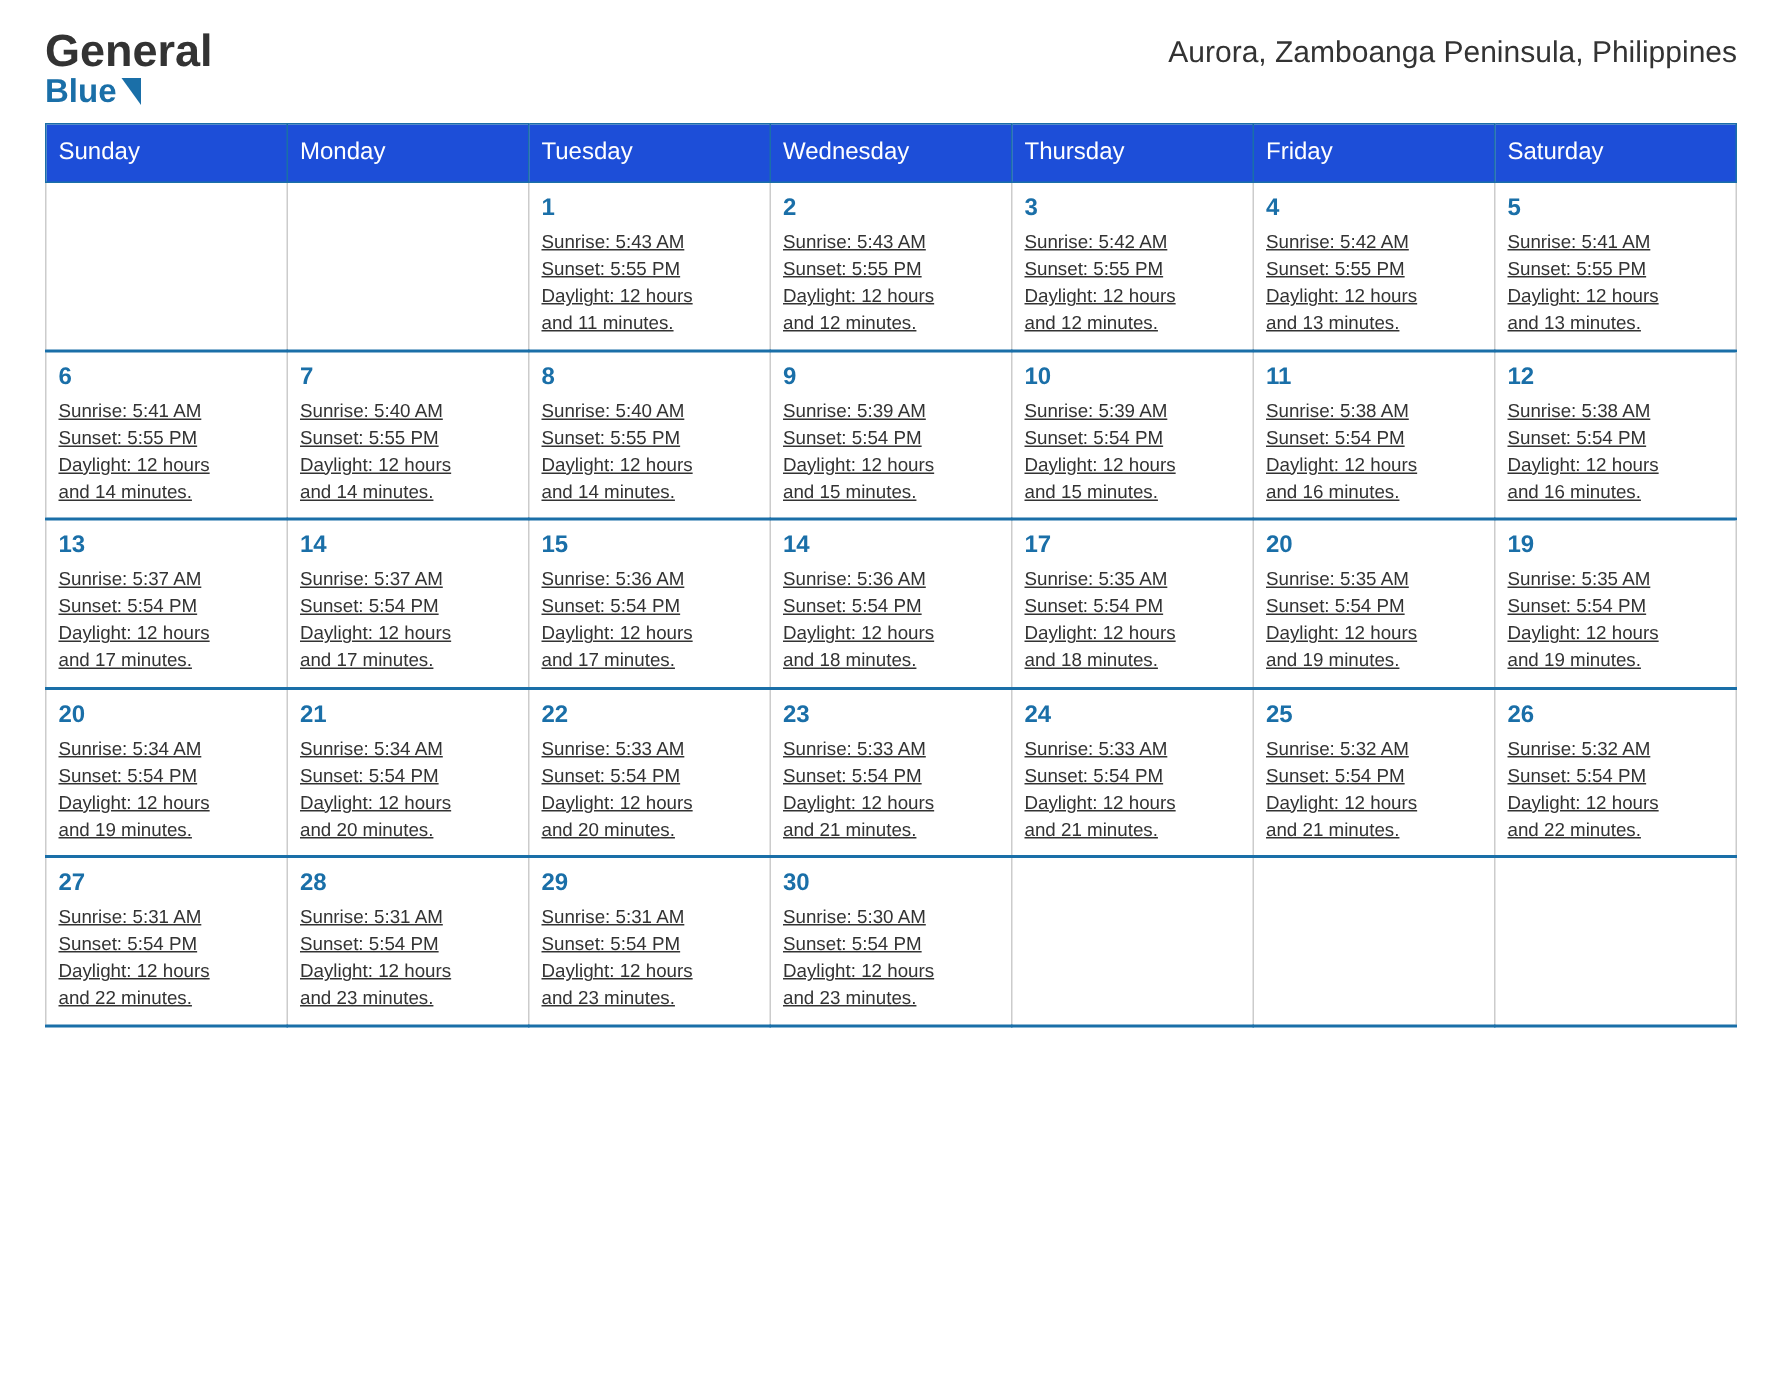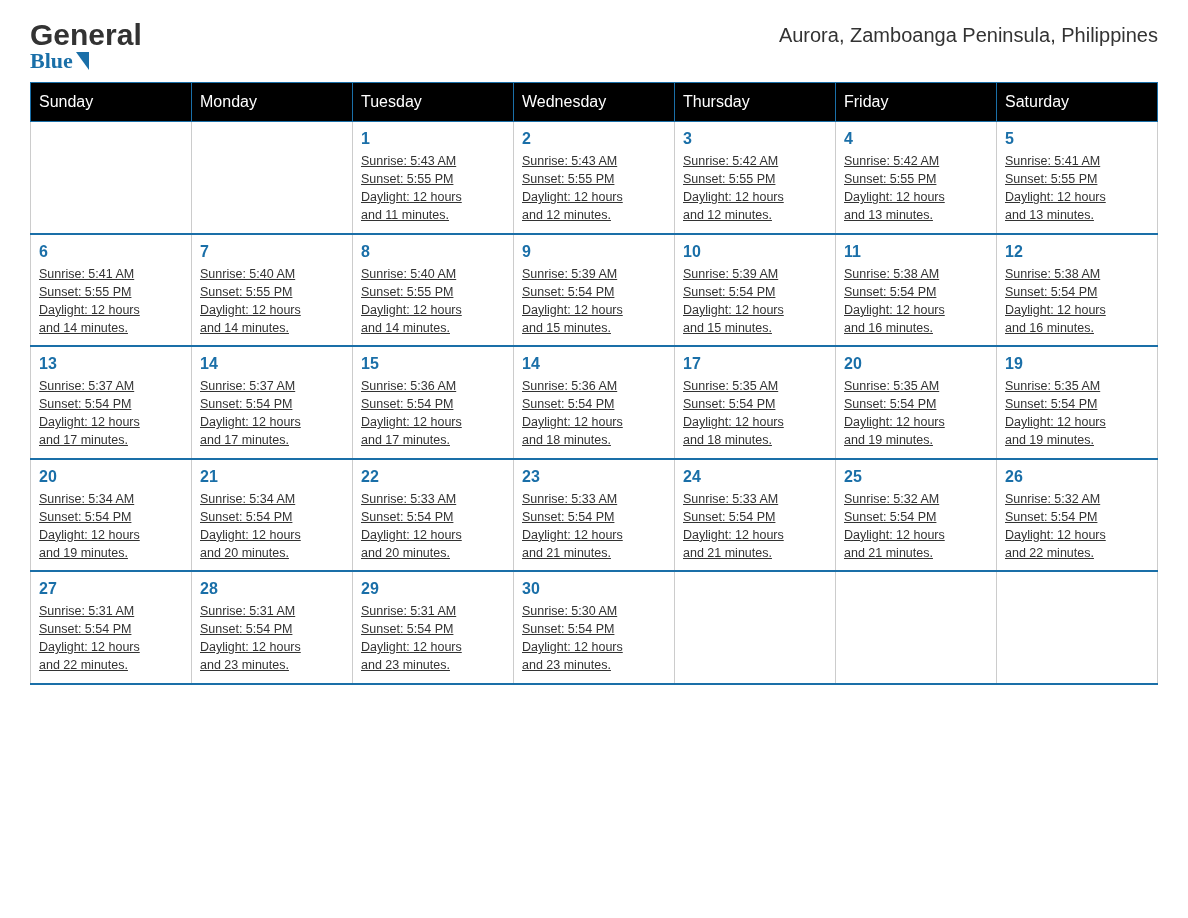--- a/index.html
+++ b/index.html
@@ -34,21 +34,21 @@
       font-size: 20px;
       color: #333;
       margin-top: 4px;
     }
     .calendar {
       width: 100%;
       border-collapse: collapse;
       margin-top: 10px;
     }
     .calendar thead tr th {
-      background-color: #000000;
+      background-color: #1d4ed8;
       color: #fff;
       padding: 10px 8px;
       font-size: 16px;
       font-weight: normal;
       text-align: left;
       border: 1px solid #1a6fa8;
     }
     .calendar tbody tr td {
       vertical-align: top;
       padding: 8px;
@@ -78,21 +78,21 @@
       border-bottom: 2px solid #1a6fa8;
     }
   </style>
 </head>
 <body>
 
 <div class="header-top">
   <div class="logo">
     <div style="display:flex;flex-direction:column;line-height:1;">
       <span style="font-size:30px;font-weight:bold;color:#333;">General</span>
-      <div style="display:flex;align-items:flex-end;font-family:Liberation Serif, serif;">
+      <div style="display:flex;align-items:flex-end;">
         <span style="font-size:22px;font-weight:bold;color:#1a6fa8;">Blue</span>
         <div style="width:0;height:0;border-left:13px solid transparent;border-right:0px solid transparent;border-top:18px solid #1a6fa8;margin-left:3px;margin-bottom:2px;"></div>
       </div>
     </div>
   </div>
   <div class="title-section">
     <div class="location">Aurora, Zamboanga Peninsula, Philippines</div>
   </div>
 </div>
 

